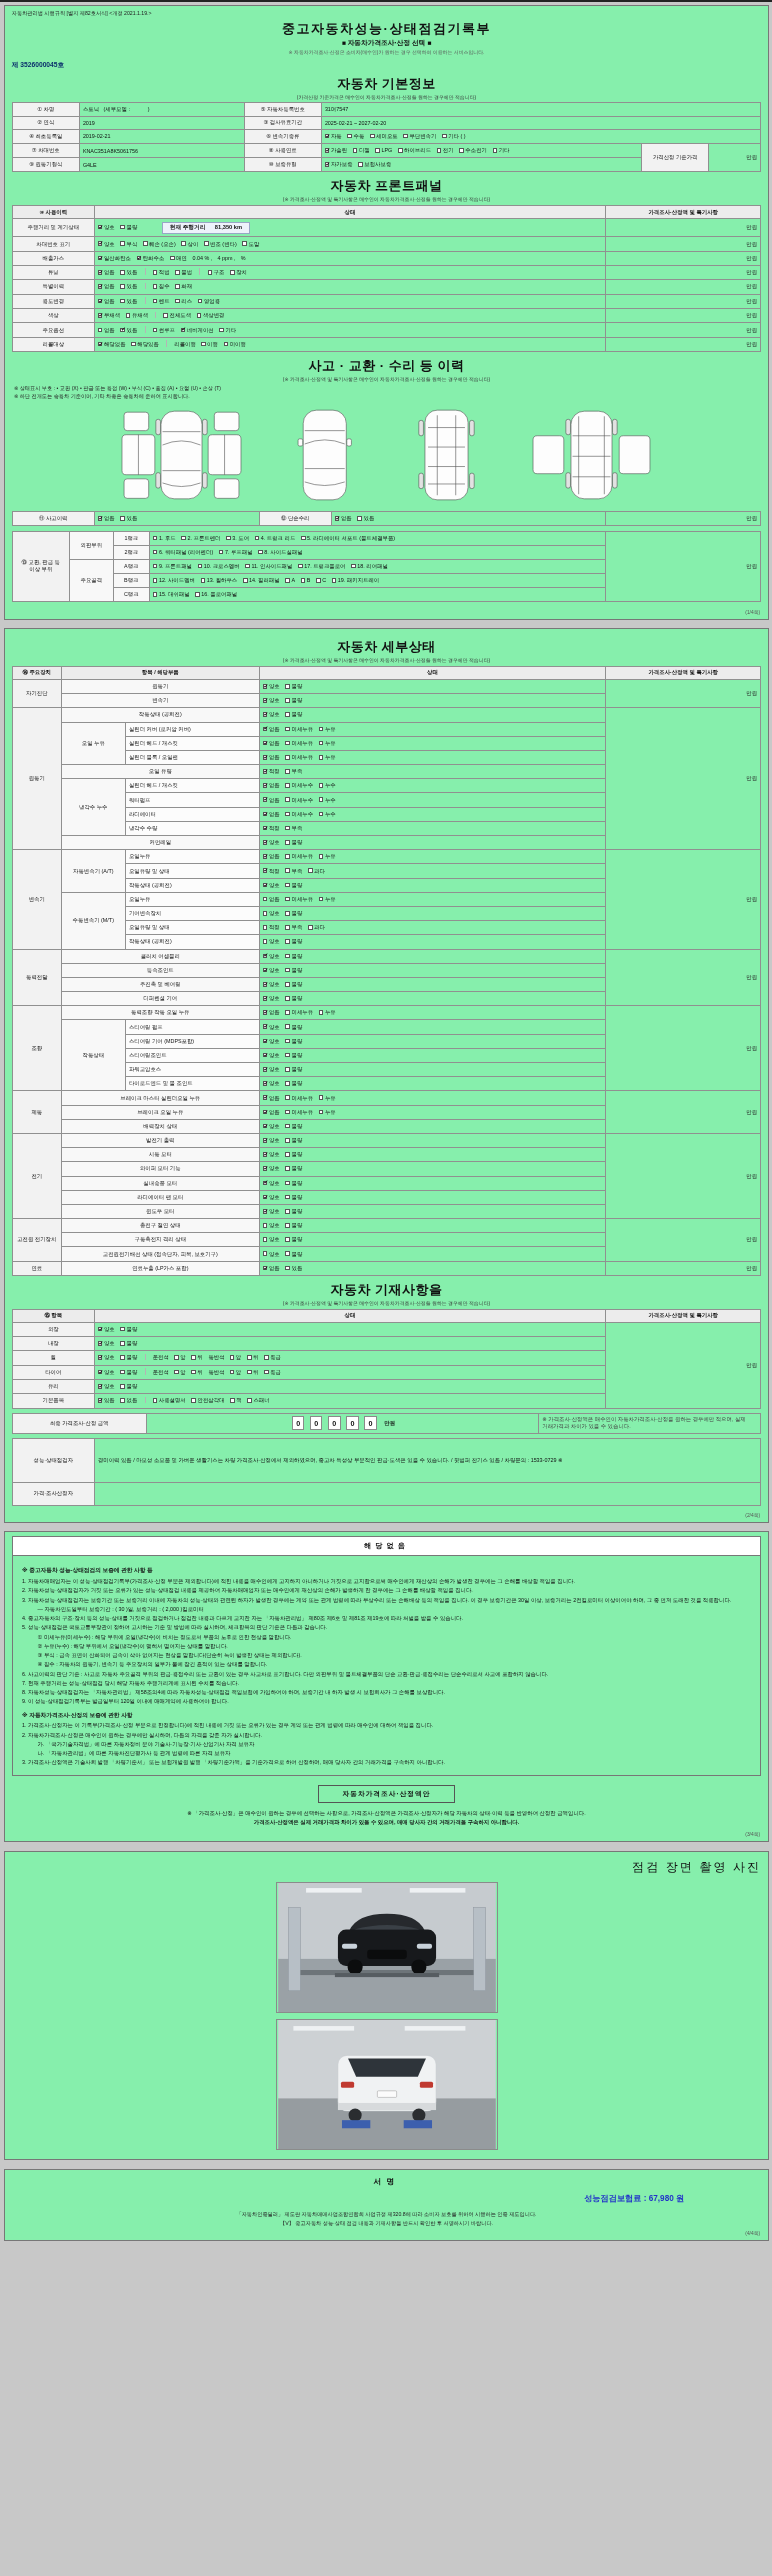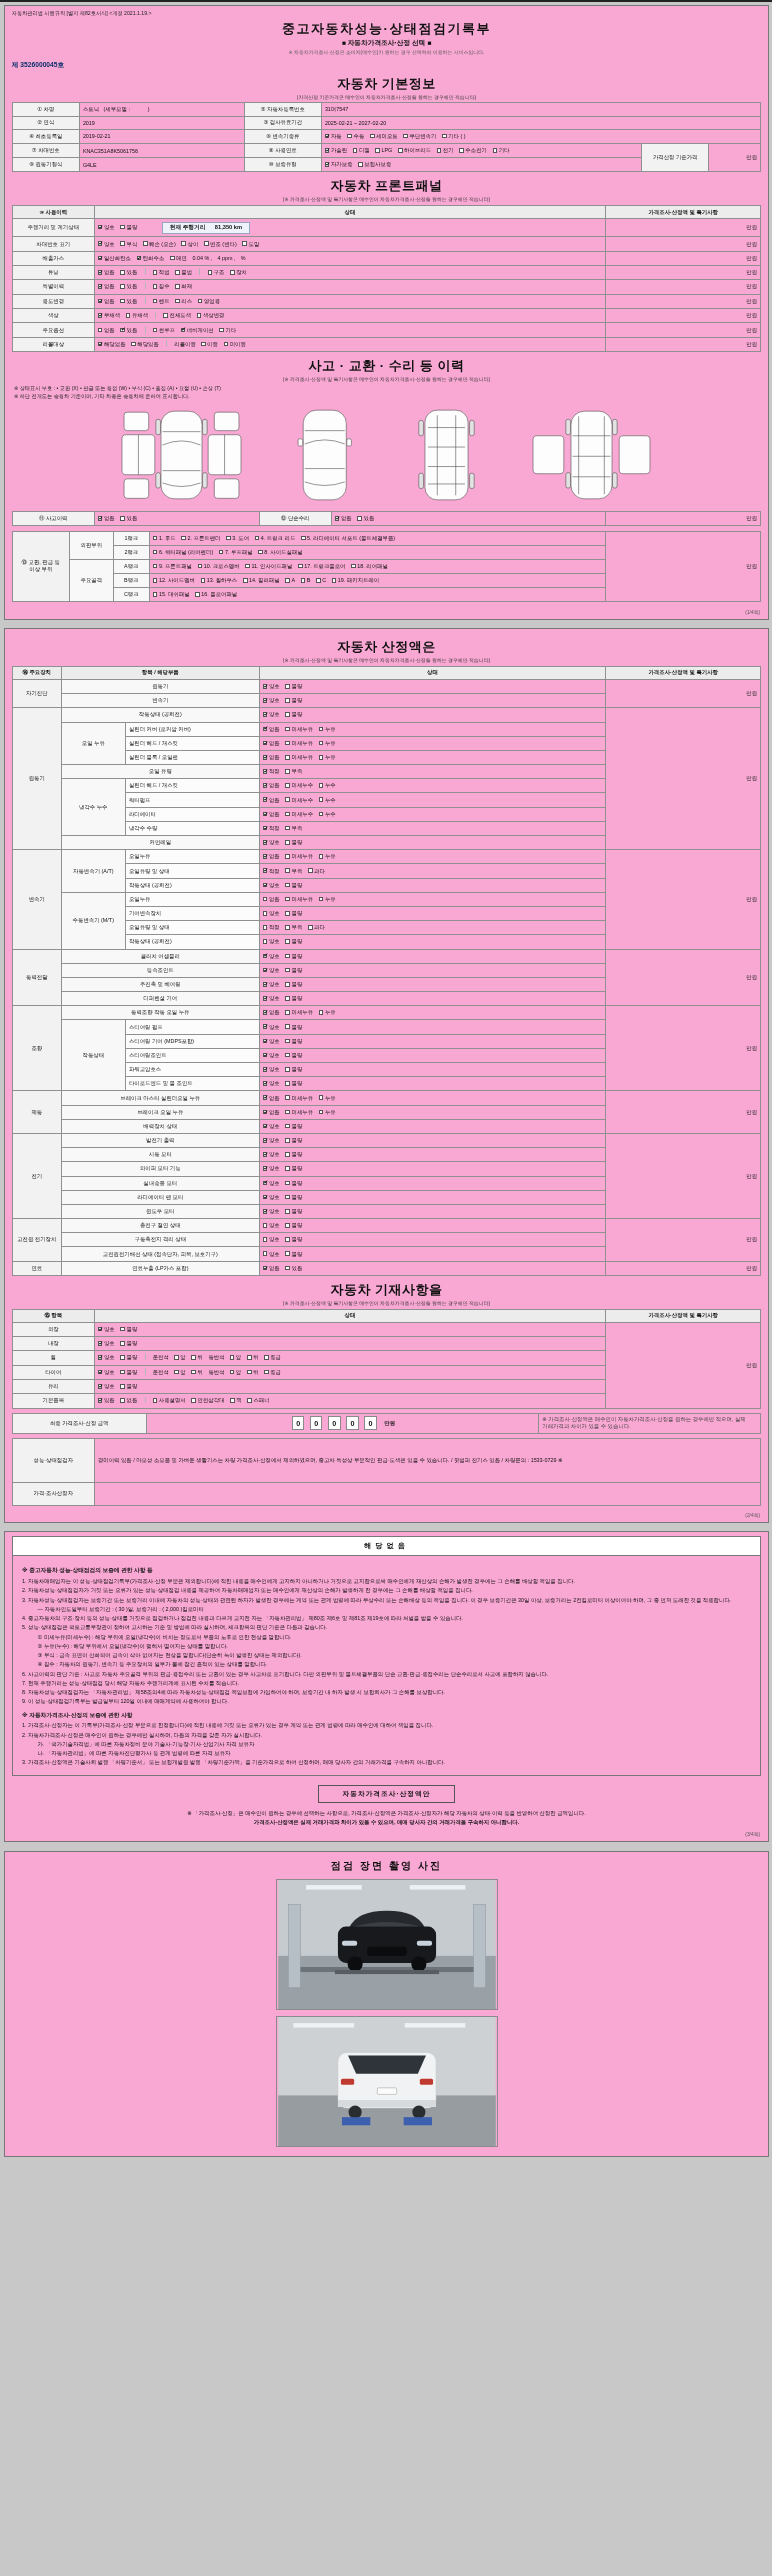--- a/index.html
+++ b/index.html
@@ -1,19 +1,19 @@
 <!DOCTYPE html>
 <html style="font-size:8.2px"><head>
 <meta charset="utf-8">
 <style>
 *{box-sizing:border-box;margin:0;padding:0}
 body{background:#c8c8c8;font-family:"Liberation Sans","DejaVu Sans",sans-serif;font-size:5.7px;color:#111}
 .topbar{height:2.1px;background:#222}
 .page{width:773px;margin:0 auto;padding:2.6px 3.6px 20.6px}
-.block{background:#f9a8d4;border:0.5px solid #777;padding:4.1px 7.2px 3.1px;margin-bottom:8.2px}
+.block{background:#86efac;border:0.5px solid #777;padding:4.1px 7.2px 3.1px;margin-bottom:8.2px}
 .lawnote{font-size:5.2px;color:#222;margin-bottom:3.1px}
 .h-title{text-align:center;font-size:13px;font-weight:bold;letter-spacing:1.5px;margin-top:2.1px}
 .h-sub{text-align:center;font-size:6.7px;font-weight:bold;margin-top:1.5px}
 .h-note{text-align:center;font-size:4.9px;color:#555;margin-top:1px}
 .doc-no{font-size:6.7px;font-weight:bold;color:#0a2f6b;margin:5.2px 0 1px}
 .sec-title{text-align:center;font-weight:bold;font-size:13px;letter-spacing:0.5px;margin-top:5.2px}
 .sec-note{text-align:center;font-size:4.9px;color:#333;margin:1px 0 2.6px}
 table.f{width:100%;border-collapse:collapse;table-layout:fixed;margin-bottom:4.1px}
 table.f th,table.f td{border:0.5px solid #909090;padding:2.6px 3.1px;font-size:5.4px;vertical-align:middle;word-break:keep-all}
 table.f thead th{background:#ececec;text-align:center;font-weight:bold;padding:2.6px 2.1px}
@@ -40,21 +40,21 @@
 .bar-title{border:0.5px solid #777;text-align:center;font-weight:bold;font-size:7.2px;letter-spacing:4.1px;padding:3.6px 0;background:#fff}
 .notice-box{border:0.5px solid #777;border-top:none;padding:6.2px 9.3px 7.2px}
 .nt{font-size:5.4px;line-height:1.62;margin:0.5px 0}
 .nt.h{font-weight:bold;margin:4.6px 0 1.5px;font-size:5.7px}
 .nt.n1{padding-left:8.2px;text-indent:-8.2px}
 .nt.n2{padding-left:15.5px}
 .nt.b{font-weight:bold}
 .anbox{margin:9.3px auto 2.1px;text-align:center}
 .anbox-title{display:inline-block;border:0.8px solid #555;font-weight:bold;font-size:6.7px;letter-spacing:1px;padding:3.6px 24px;margin-bottom:5.2px}
 .an-lines .nt{text-align:center}
-.photos-title{text-align:center;font-weight:bold;font-size:10px;letter-spacing:2.1px;margin:3.1px 0 2.1px}
+.photos-title{text-align:right;font-weight:normal;font-size:12px;letter-spacing:2.1px;margin:3.1px 0 2.1px}
 .photo{display:block;margin:6.2px auto;border:0.5px solid #8b8b8b}
 .sign-title{text-align:center;font-weight:bold;font-size:7.7px;letter-spacing:5.2px;margin:3.1px 0 5.2px}
 .premium{text-align:right;padding-right:77px;font-size:8.2px;font-weight:bold;color:#2335c8;margin:6.2px 0 7.2px}
 .foot{text-align:center;font-size:5.2px;color:#222;margin:1.5px 0}
 svg{display:block}
 </style>
 </head>
 <body>
 
 <div class="topbar"></div>
@@ -301,21 +301,21 @@
             <td class="lb2">C랭크</td>
             <td class="vl"><span class="ck"><span class="cb"></span><span class="cl">15. 대쉬패널</span></span><span class="ck"><span class="cb"></span><span class="cl">16. 플로어패널</span></span></td>
           </tr>
         </tbody>
     </table>
 
     <div class="pgmark">(1/4쪽)</div>
   </div>
 
   <div class="block">
-    <div class="sec-title">자동차 산정액은</div>
+    <div class="sec-title">자동차 세부상태</div>
     <div class="sec-note">(※ 가격조사·산정액 및 특기사항은 매수인이 자동차가격조사·산정을 원하는 경우에만 적습니다)</div>
     <table class="f">
       <colgroup>
           <col style="width:49px">
           <col style="width:64px">
           <col style="width:134px">
           <col>
           <col style="width:155px">
         </colgroup>
       <thead>
@@ -677,15 +677,22 @@
       <rect x="280" y="122" width="26" height="12" rx="3" fill="#c03a30"></rect>
       <rect x="196" y="140" width="38" height="13" rx="2" fill="#fbfbfb" stroke="#999"></rect>
       <rect x="118" y="164" width="194" height="14" fill="#d7dadc"></rect>
       <circle cx="152" cy="188" r="13" fill="#2a2d30"></circle>
       <circle cx="278" cy="188" r="13" fill="#2a2d30"></circle>
       <rect x="126" y="198" width="56" height="16" fill="#3c5fae"></rect>
       <rect x="248" y="198" width="56" height="16" fill="#3c5fae"></rect>
     </svg>
   </div>
 
+  <div class="block">
+    <div class="sign-title">서명</div>
+    <div class="premium">성능점검보험료 : 67,980 원</div>
+    <div class="foot">「자동차인증딜러」 제도란 자동차매매사업조합연합회 사업규정 제320.8에 따라 소비자 보호를 위하여 시행하는 인증 제도입니다.</div>
+    <div class="foot">【Ⅴ】 중고자동차 성능·상태 점검 내용과 기재사항을 반드시 확인한 후 서명하시기 바랍니다.</div>
+    <div class="pgmark">(4/4쪽)</div>
+  </div>
 
 </div>
 
 
 </body></html>

